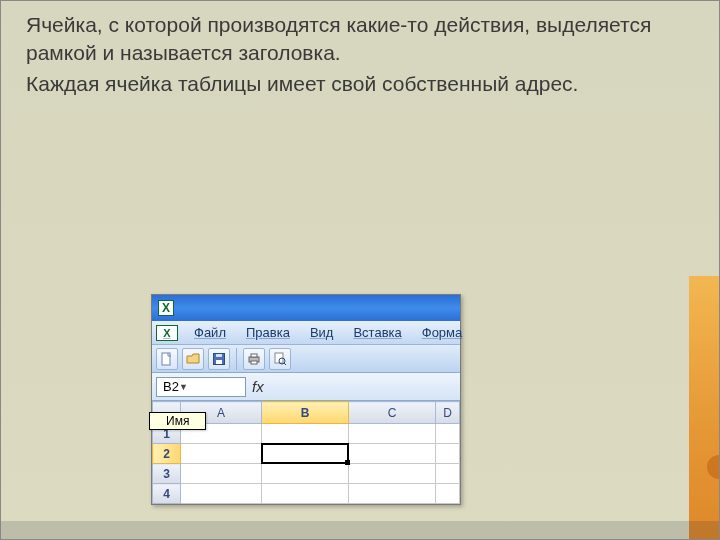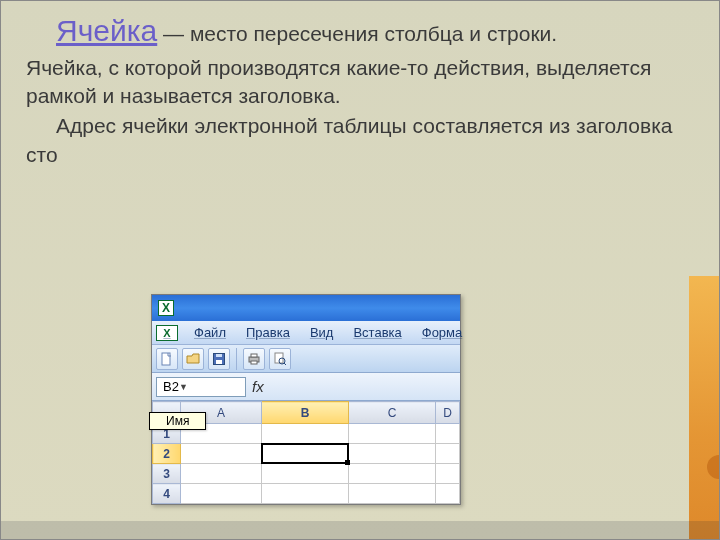--- a/index.html
+++ b/index.html
@@ -208,27 +208,22 @@
   .tray {
     position:absolute;
     left:0; bottom:0; height:18px; width:720px;
     background: rgba(20,30,50,0.15);
   }
 </style>
 </head>
 <body>
 
 <div class="slide">
-  <p class="para p1">
-    <span class="heading">Ячейка</span><span> — место пересечения столбца и строки.</span>
-  </p>
   <p class="para">Ячейка, с которой производятся какие-то действия, выделяется рамкой и называется заголовка.</p>
-  <p class="para p-indent">
-    <span>Адрес ячейки электронной таблицы составляется из заголовка сто</span>
-  </p>
+  <p class="para">Каждая ячейка таблицы имеет свой собственный адрес.</p>
 </div>
 
 <div class="accent"></div>
 <div class="accent2"></div>
 
 <div class="excel">
 
   <div class="titlebar">
     <span class="xicon">X</span>
   </div>

